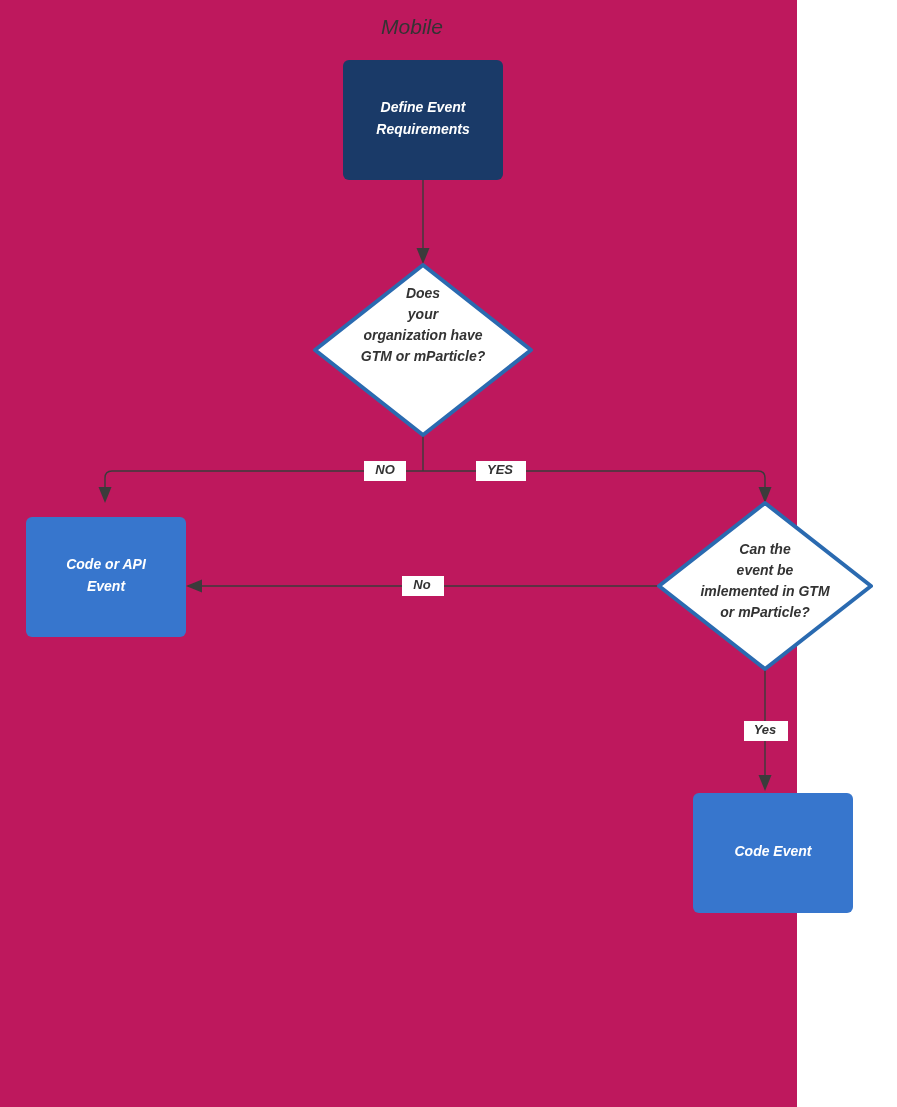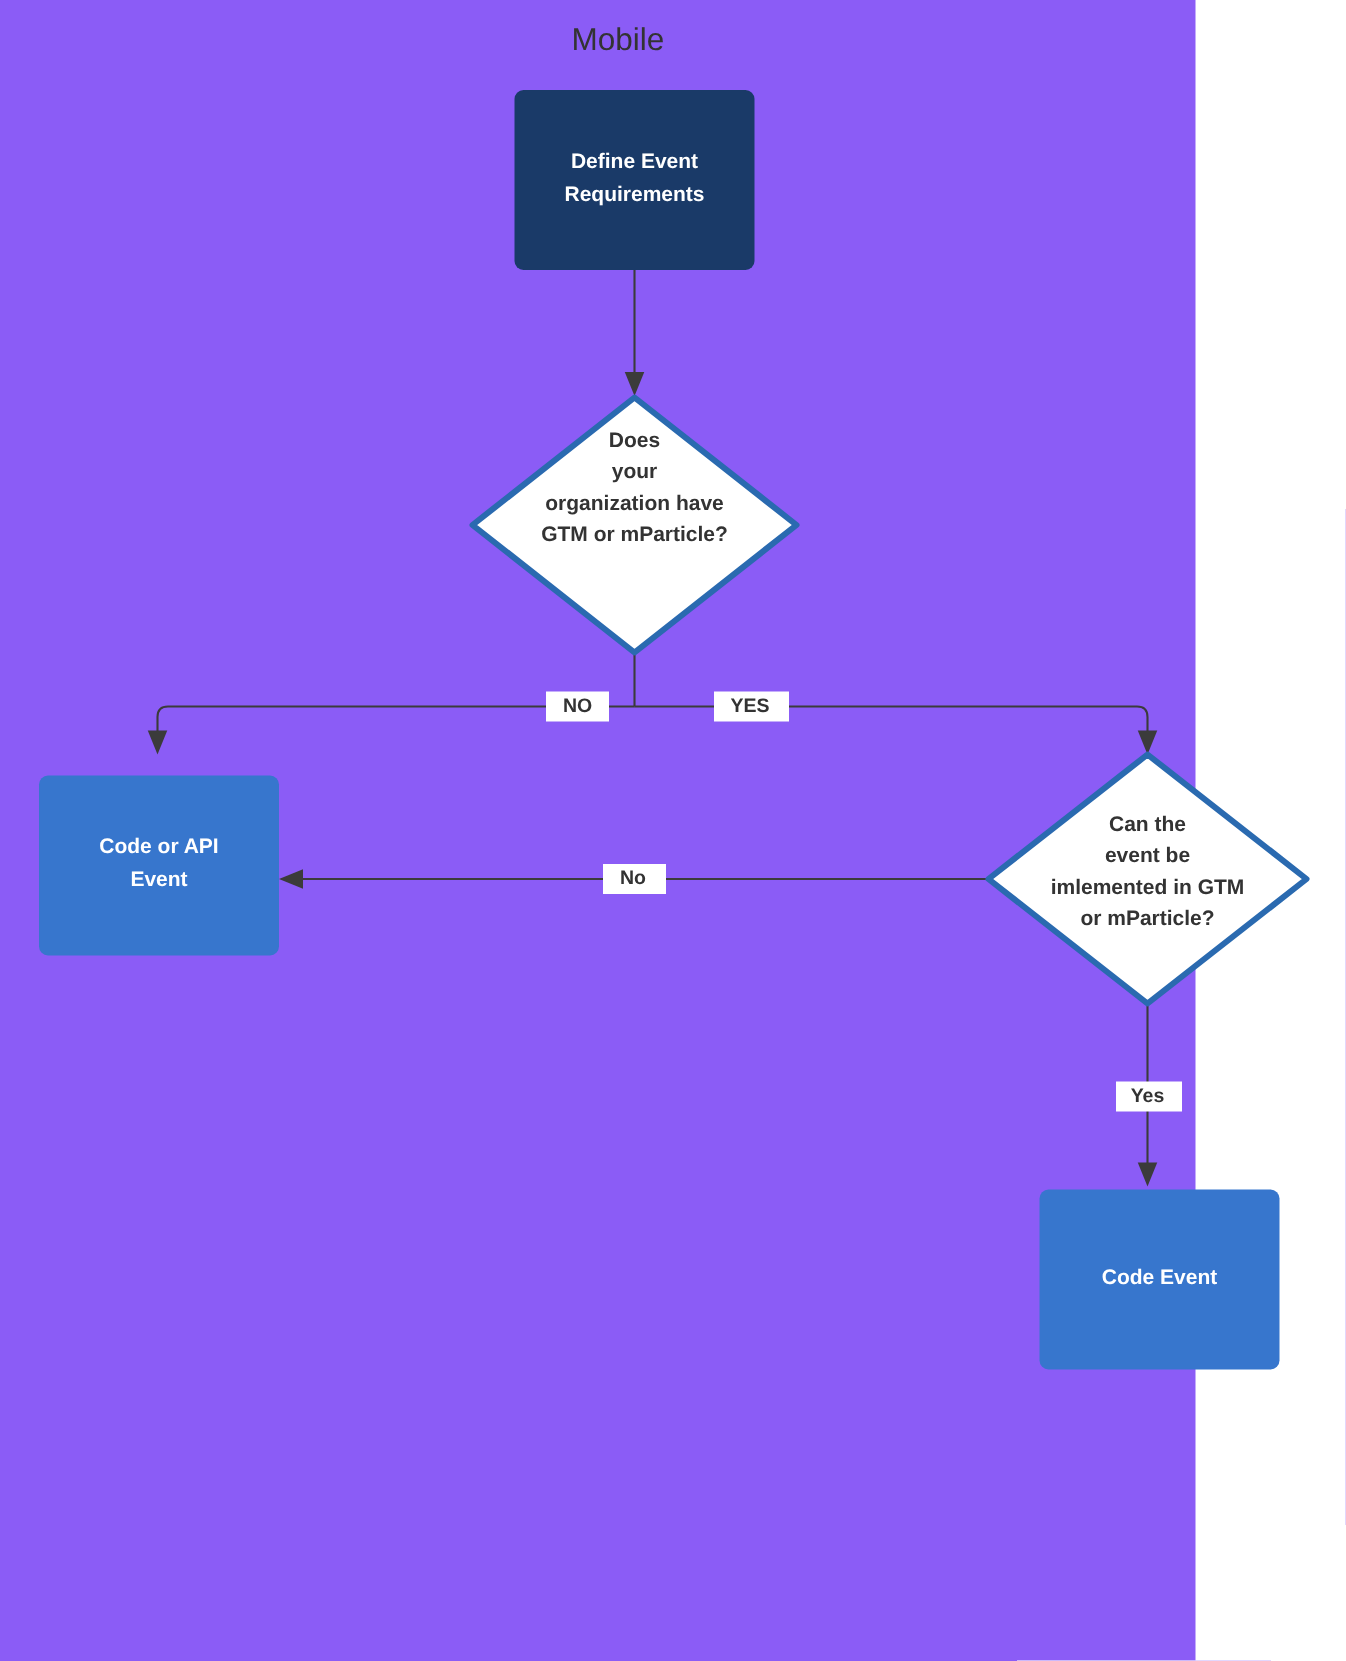--- a/index.html
+++ b/index.html
@@ -10,21 +10,22 @@
   body {
     width: 897px;
     height: 1107px;
     font-family: "Liberation Sans", sans-serif;
     overflow: hidden;
   }
   #flowchart-canvas {
     position: relative;
     width: 797px;
     height: 1107px;
-    background: #8b5cf6;
+    background: #be185d;
+    font-style: italic;
   }
   svg.diagram {
     position: absolute;
     top: 0;
     left: 0;
     width: 897px;
     height: 1107px;
     display: block;
   }
   .node-label {

